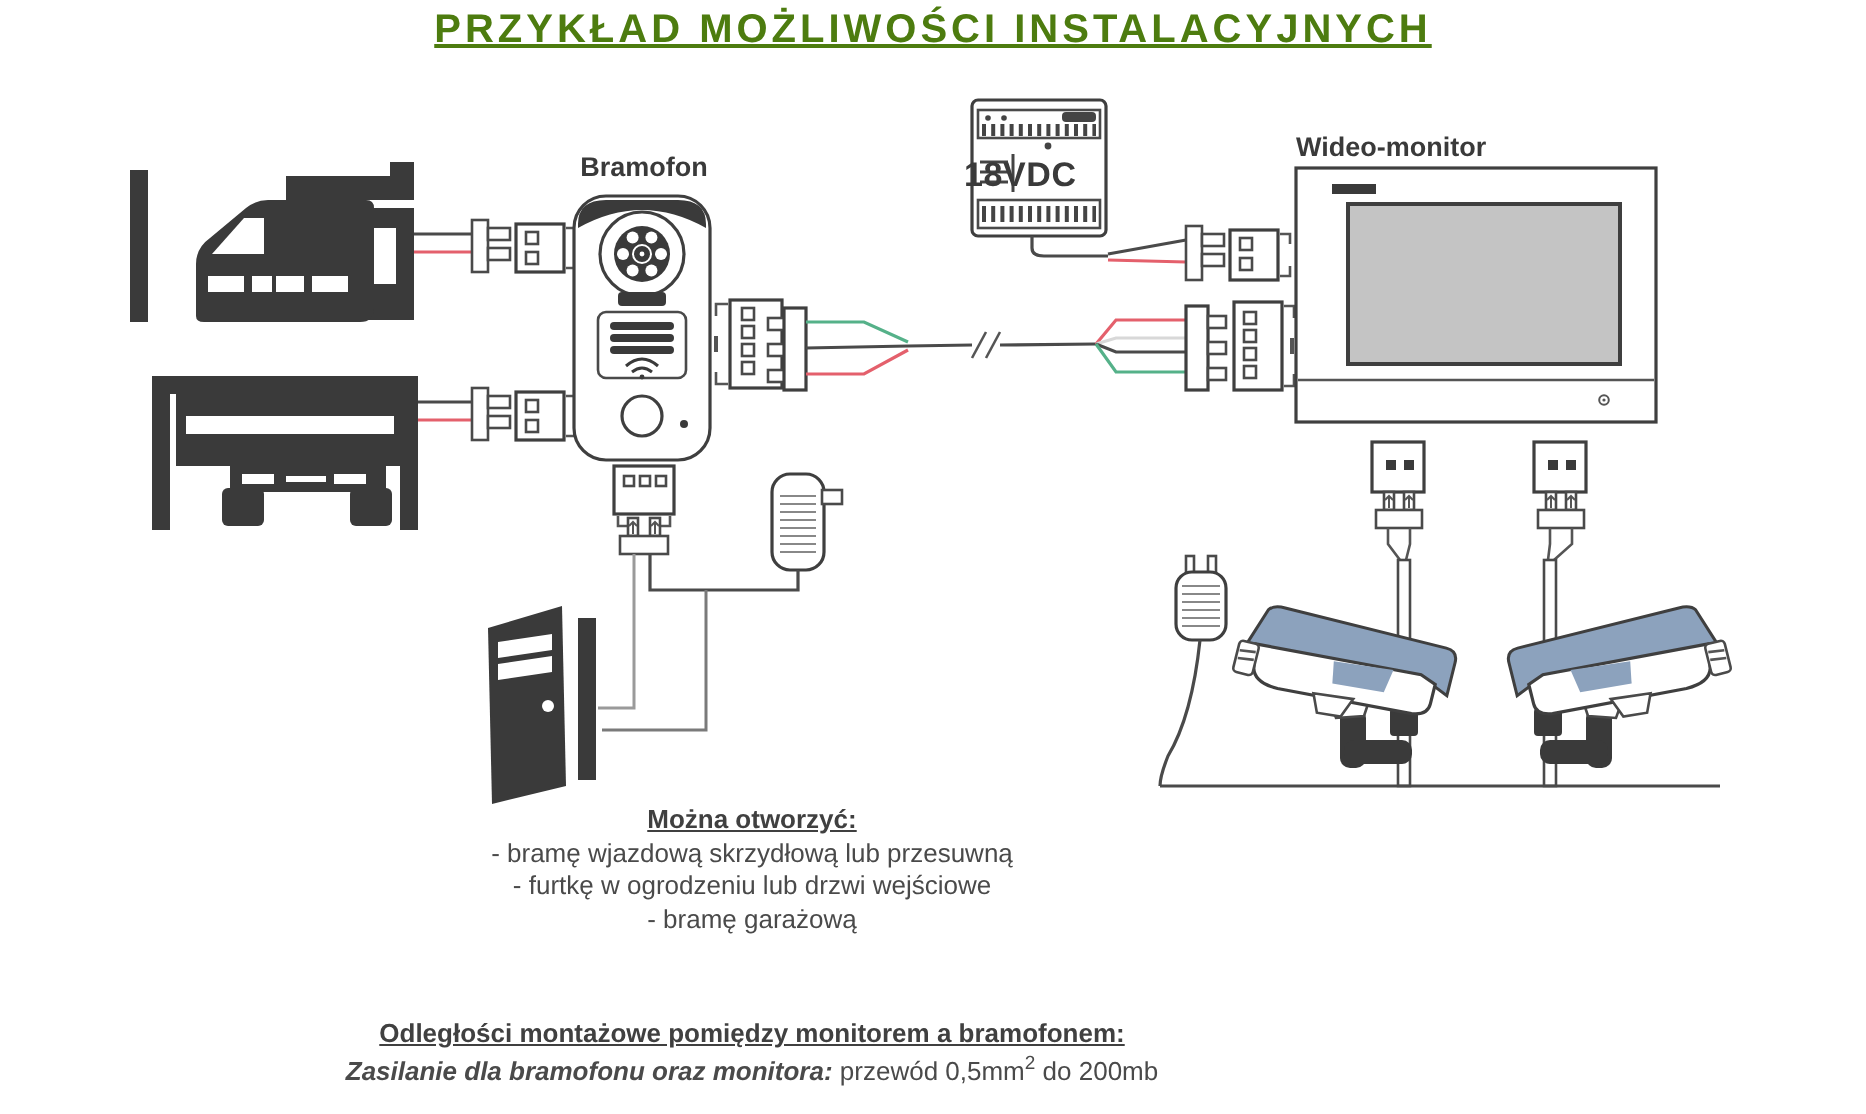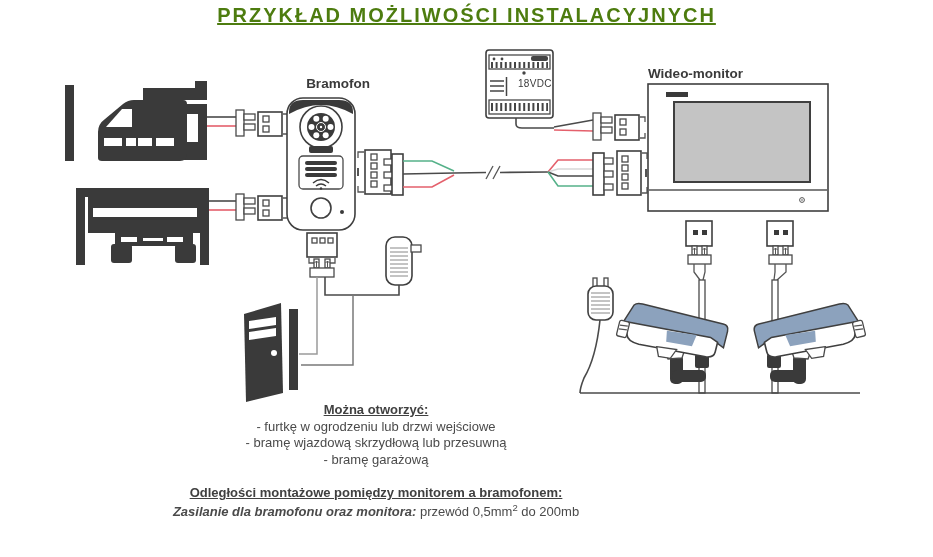--- a/index.html
+++ b/index.html
@@ -3,26 +3,26 @@
 <meta charset="utf-8">
 <style>
   html,body{margin:0;padding:0;background:#fff;}
   body{width:933px;height:557px;position:relative;overflow:hidden;
        font-family:"Liberation Sans", sans-serif;color:#414141;}
   .abs{position:absolute;}
   #title{left:0;top:4px;width:933px;text-align:center;
          font-size:20px;font-weight:bold;letter-spacing:2px;
          text-decoration:underline;color:#4d7c0f;}
   .devlbl{font-size:13.5px;font-weight:bold;color:#3a3a3a;white-space:nowrap;}
-  #bramofon-lbl{left:287px;top:76px;width:70px;text-align:center;margin-left:16px;}
+  #bramofon-lbl{left:287px;top:76px;width:70px;text-align:center;}
   #monitor-lbl{left:648px;top:66px;width:182px;}
-  #psu-lbl{left:518px;top:78px;font-size:10px;font-weight:normal;letter-spacing:.3px;color:#3a3a3a;}
+  #psu-lbl{left:482px;top:78px;font-size:17px;font-weight:bold;letter-spacing:.3px;color:#3a3a3a;}
   .txtblock{left:0;width:752px;text-align:center;font-size:13px;color:#4a4a4a;line-height:16.5px;}
   #can-open{top:402px;}
-  #distances{top:484px;line-height:18.5px;}
+  #distances{top:508px;line-height:18.5px;}
   .hline{font-weight:bold;text-decoration:underline;color:#404040;}
   .bi{font-weight:bold;font-style:italic;}
   sup{font-size:9.5px;line-height:0;}
   svg{position:absolute;left:0;top:0;}
   .wt{fill:#fff;stroke:#3f3f3f;stroke-width:1.6;}
   .wt2{fill:#fff;stroke:#4a4a4a;stroke-width:1.3;}
   .dk{fill:#3a3a3a;stroke:none;}
   .ln{stroke:#4a4a4a;stroke-width:1.6;fill:none;}
   .lnth{stroke:#555;stroke-width:1.3;fill:none;}
   .red{stroke:#e4606c;stroke-width:1.6;fill:none;}
@@ -348,22 +348,22 @@
   </g>
 </svg>
 
 <div id="title" class="abs">PRZYKŁAD MOŻLIWOŚCI INSTALACYJNYCH</div>
 <div id="bramofon-lbl" class="abs devlbl">Bramofon</div>
 <div id="monitor-lbl" class="abs devlbl">Wideo-monitor</div>
 <div id="psu-lbl" class="abs">18VDC</div>
 
 <div id="can-open" class="abs txtblock">
   <div class="hline">Można otworzyć:</div>
+  <div>- bramę wjazdową skrzydłową lub przesuwną</div>
   <div>- furtkę w ogrodzeniu lub drzwi wejściowe</div>
-  <div>- bramę wjazdową skrzydłową lub przesuwną</div>
   <div>- bramę garażową</div>
 </div>
 
 <div id="distances" class="abs txtblock">
   <div class="hline">Odległości montażowe pomiędzy monitorem a bramofonem:</div>
   <div>
     <span class="bi">Zasilanie dla bramofonu oraz monitora:</span><span> przewód 0,5mm</span><sup>2</sup><span> do 200mb</span>
   </div>
 </div>
 

